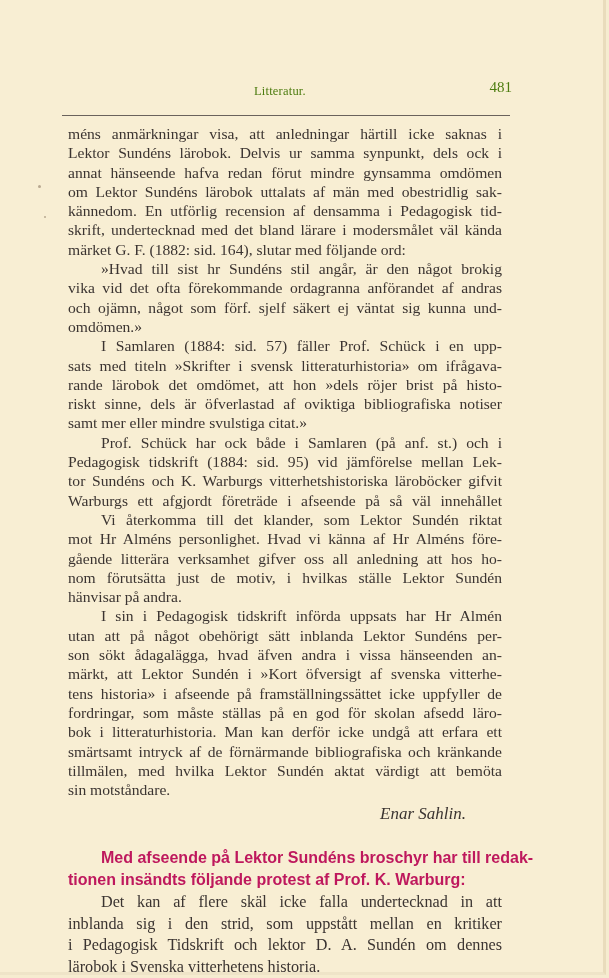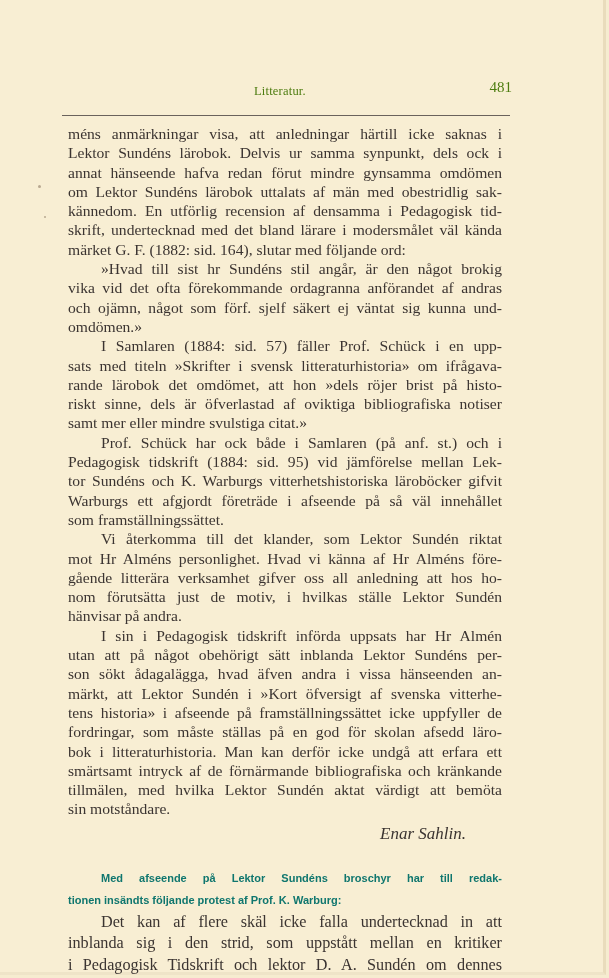--- a/index.html
+++ b/index.html
@@ -30,21 +30,21 @@
   }
   .body-text {
     position: absolute; left: 56px; top: 124px; width: 446px;
     font-family: "Liberation Serif", serif; font-size: 15.6px; line-height: 19.3px;
     color: #3b3431; text-align: justify;
   }
   .line { display: block; white-space: nowrap; text-align-last: justify; text-align: justify; height: 19.3px; margin-left: 12px; }
   .line.last { text-align-last: left; }
   .indent { padding-left: 33px; }
   .sig-line { display:block; text-align: right; padding-right: 36px; font-style: italic; font-size: 17px; height: 26px; line-height: 26px; margin-top: 2px;}
-  .bold-block { margin-top: 20px; font-family: "Liberation Sans", sans-serif; font-weight: bold; font-size: 11px; line-height: 22px; color: #0f766e;}
+  .bold-block { margin-top: 20px; font-family: "Liberation Sans", sans-serif; font-weight: bold; font-size: 16px; line-height: 22px; color: #be185d;}
   .bold-block .line { height: 22px; }
   .after { margin-top: 1px; font-size: 16.2px; line-height: 21.5px; }
   .after .line { height: 21.5px; }
   .speck { position:absolute; width:3px; height:3px; border-radius:50%; background:#b8a890; }
 </style>
 </head>
 <body>
 
 <div class="page">
   <div class="header">
@@ -74,21 +74,20 @@
         <span class="line">sats med titeln »Skrifter i svensk litteraturhistoria» om ifrågava-</span>
         <span class="line">rande lärobok det omdömet, att hon »dels röjer brist på histo-</span>
         <span class="line">riskt sinne, dels är öfverlastad af oviktiga bibliografiska notiser</span>
         <span class="line last">samt mer eller mindre svulstiga citat.»</span>
       </div>
       <div>
         <span class="line indent">Prof. Schück har ock både i Samlaren (på anf. st.) och i</span>
         <span class="line">Pedagogisk tidskrift (1884: sid. 95) vid jämförelse mellan Lek-</span>
         <span class="line">tor Sundéns och K. Warburgs vitterhetshistoriska läroböcker gifvit</span>
         <span class="line">Warburgs ett afgjordt företräde i afseende på så väl innehållet</span>
-        <span class="line last">som framställningssättet.</span>
       </div>
       <div>
         <span class="line indent">Vi återkomma till det klander, som Lektor Sundén riktat</span>
         <span class="line">mot Hr Alméns personlighet. Hvad vi känna af Hr Alméns före-</span>
         <span class="line">gående litterära verksamhet gifver oss all anledning att hos ho-</span>
         <span class="line">nom förutsätta just de motiv, i hvilkas ställe Lektor Sundén</span>
         <span class="line last">hänvisar på andra.</span>
       </div>
       <div>
         <span class="line indent">I sin i Pedagogisk tidskrift införda uppsats har Hr Almén</span>

